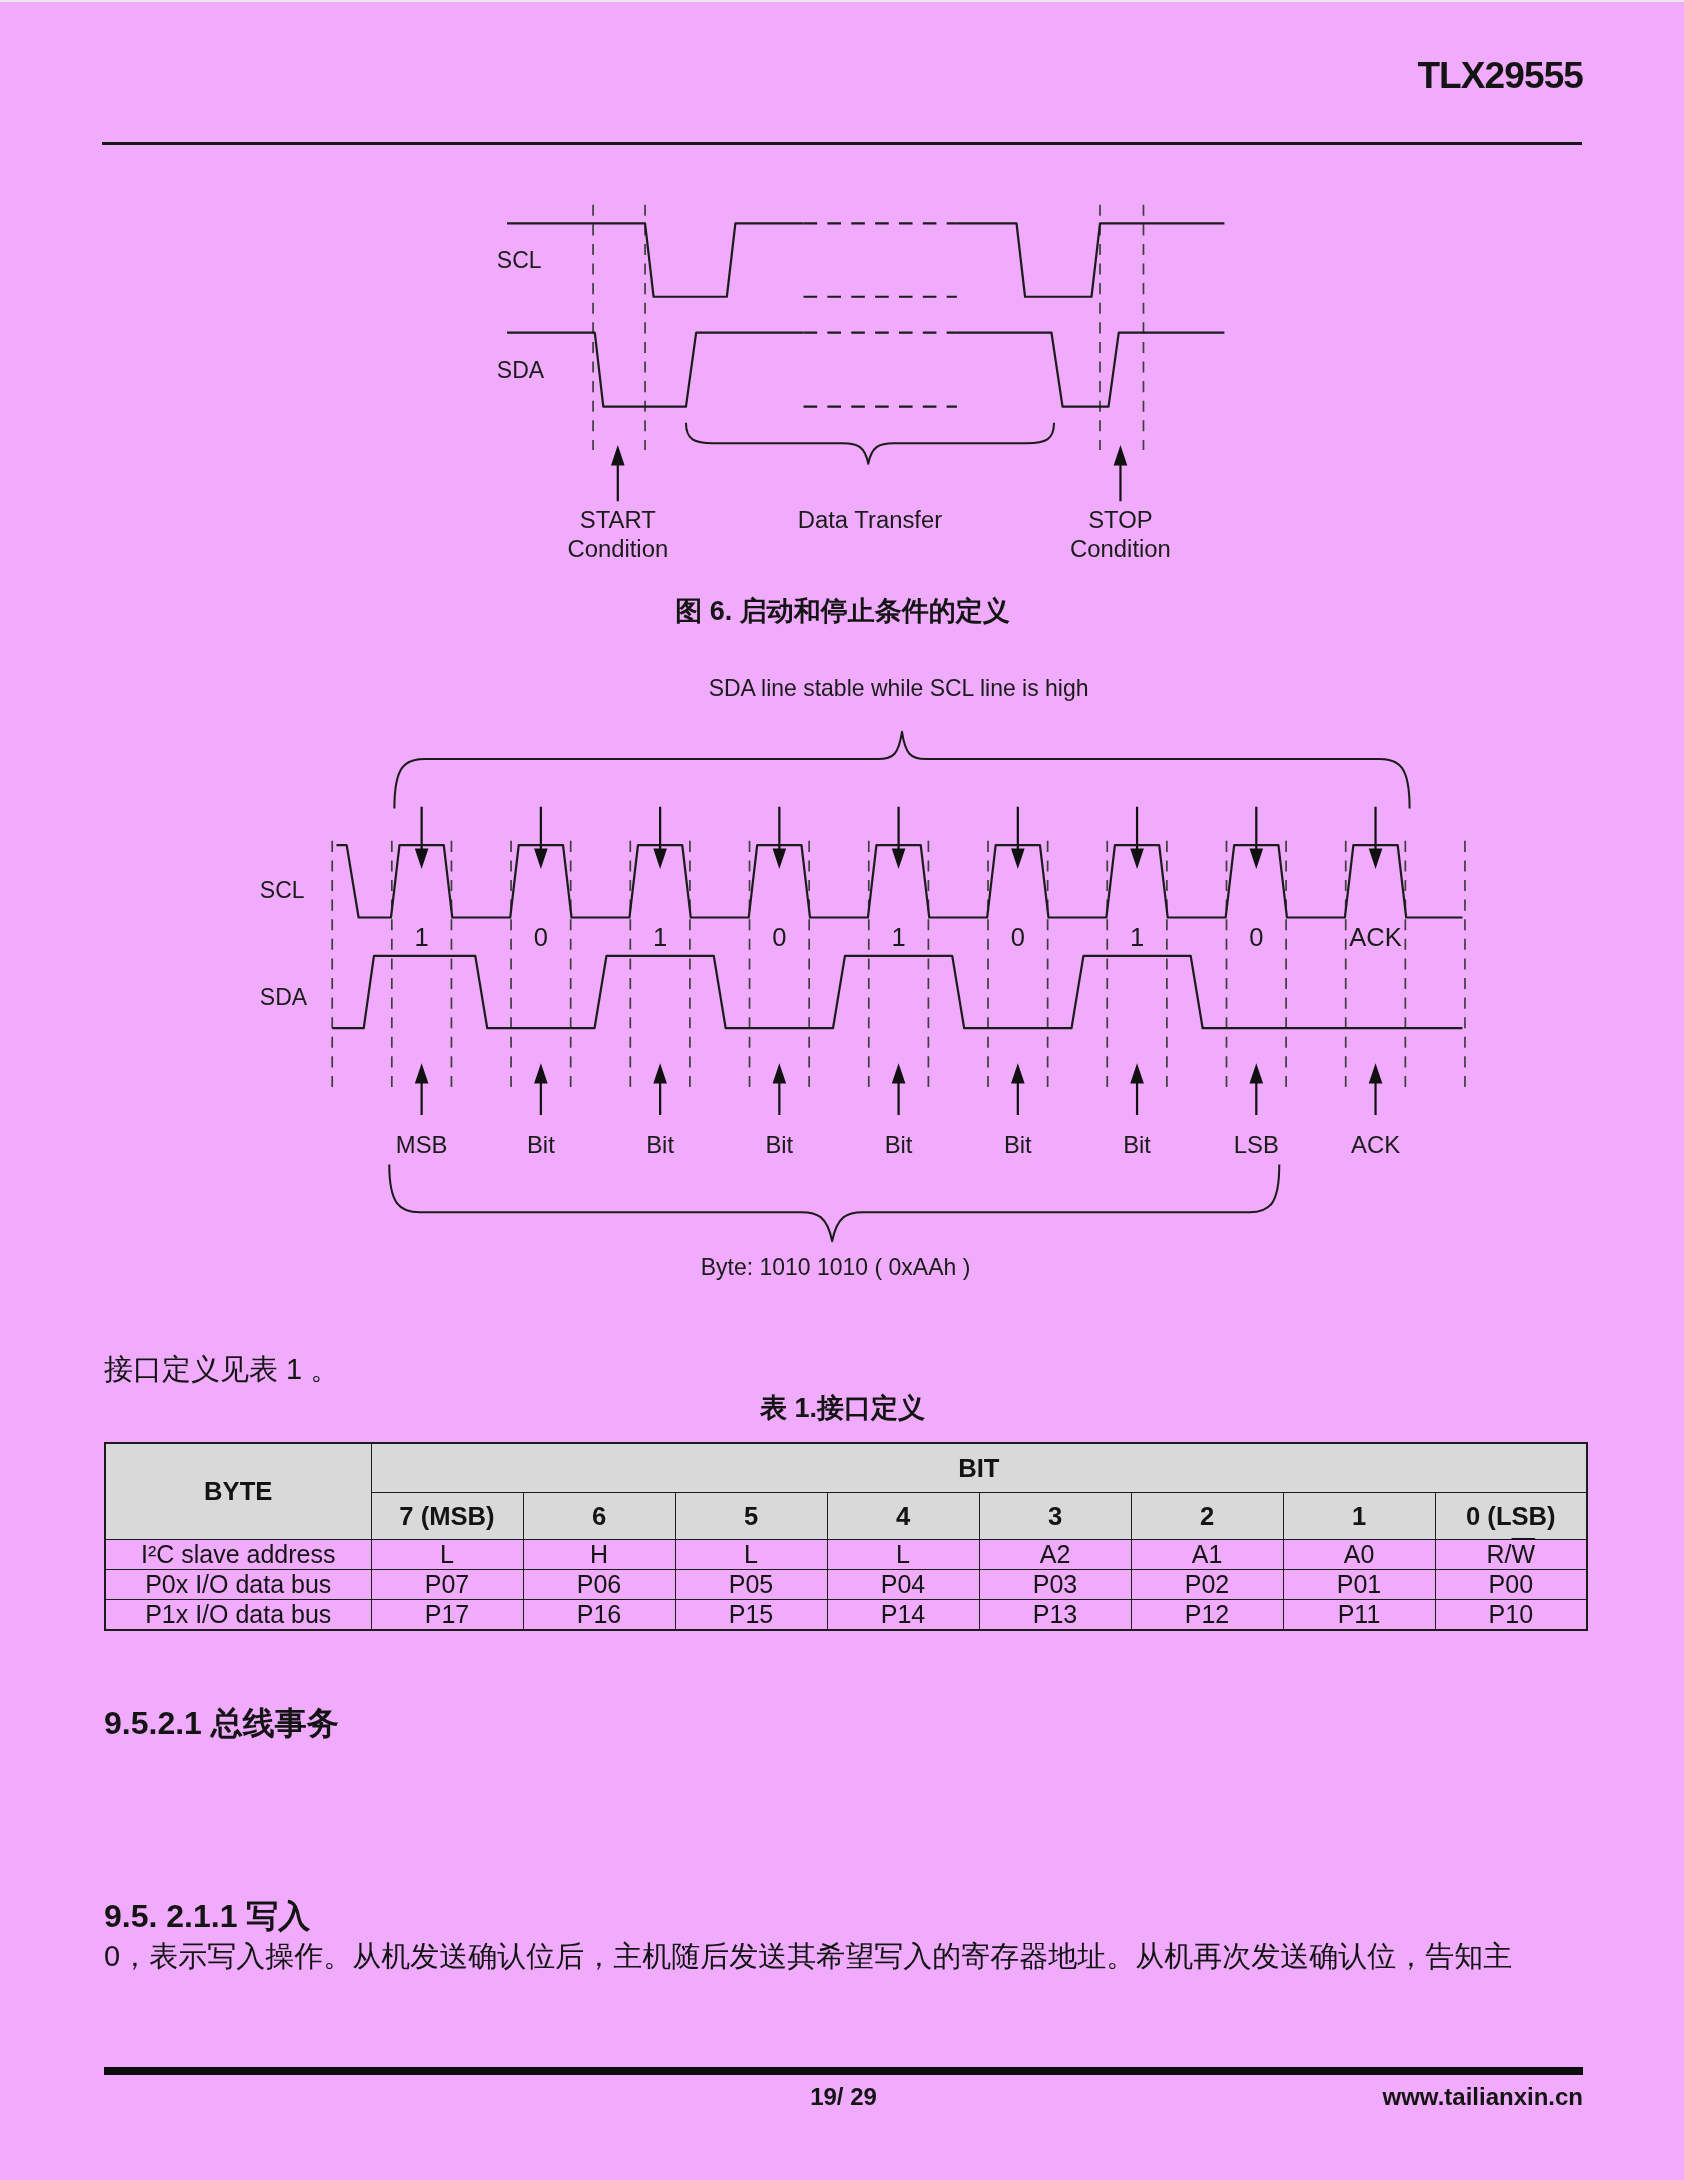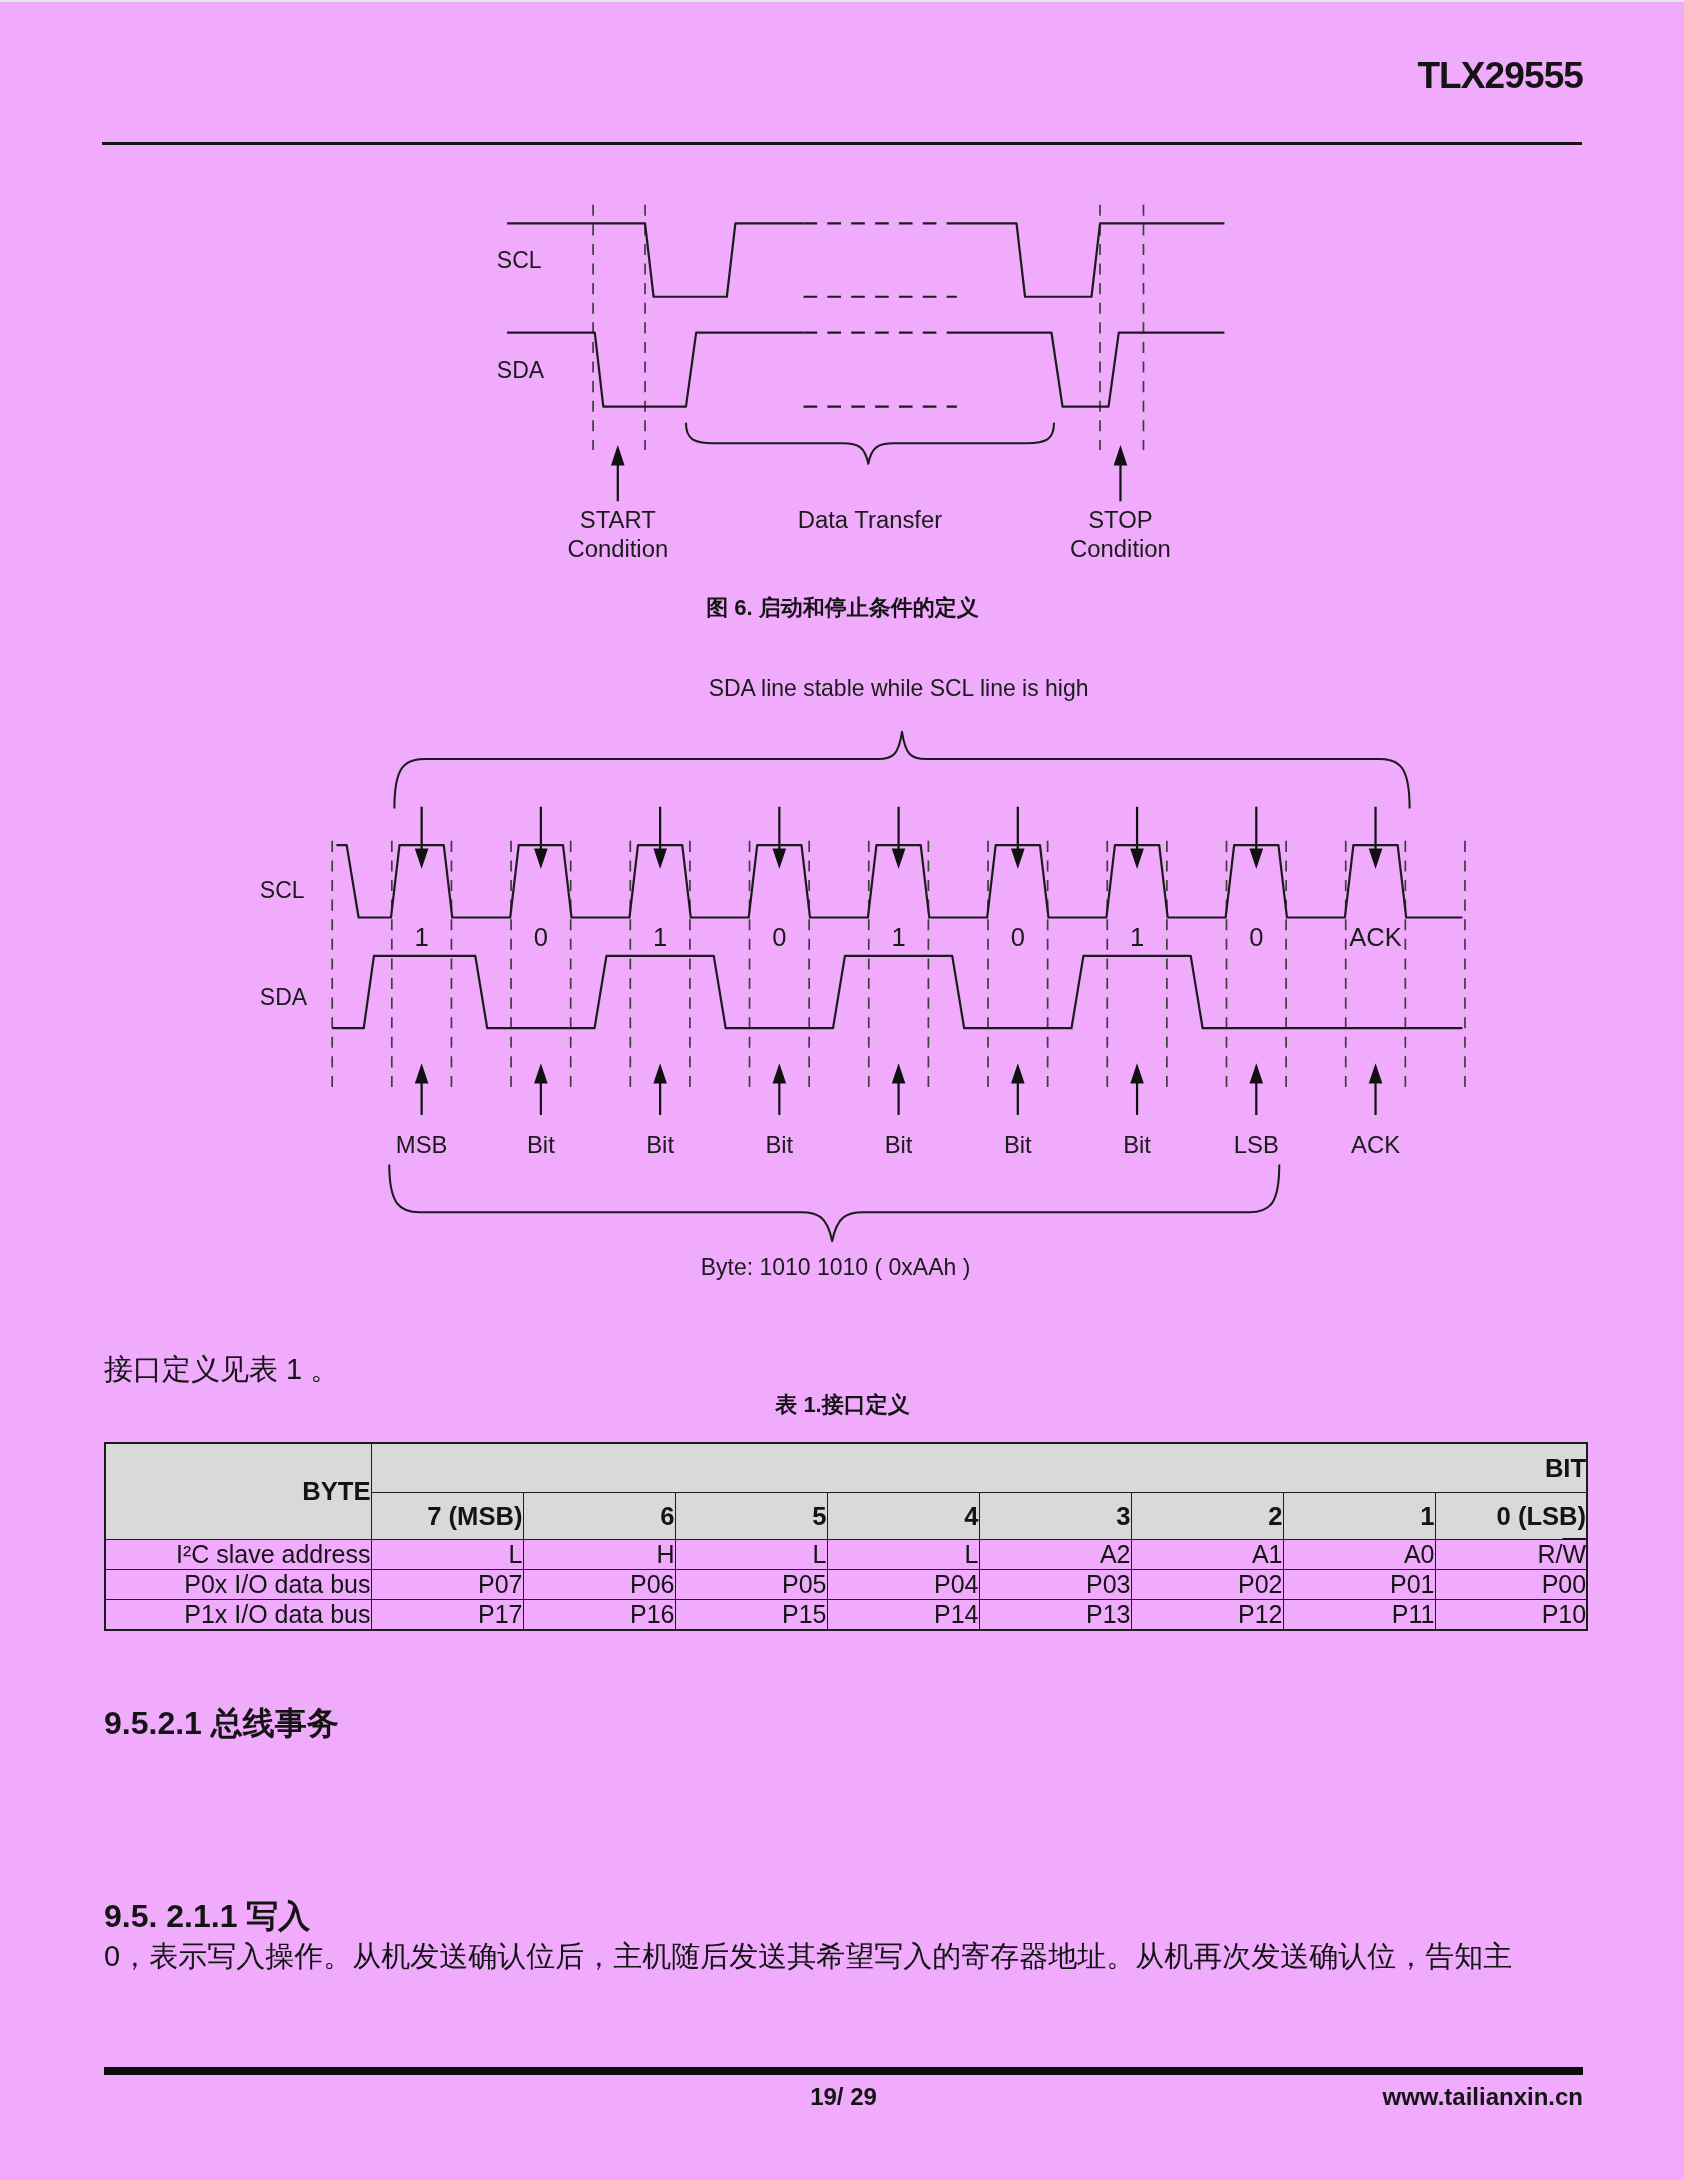--- a/index.html
+++ b/index.html
@@ -8,21 +8,21 @@
     font-family:"Liberation Sans","DejaVu Sans",sans-serif; color:#141414;
     overflow:hidden; margin:2px auto;
   }
   .abs { position:absolute; }
   .doc-title {
     position:absolute; top:53px; right:102px;
     font-size:37px; font-weight:bold; letter-spacing:-0.9px;
   }
   .head-rule { position:absolute; left:102px; top:140px; width:1480px; height:3.4px; background:#161616; }
   .center-text { position:absolute; left:0; width:100%; text-align:center; }
-  .fig-caption { font-weight:bold; font-size:22px; }
+  .fig-caption { font-weight:bold; font-size:27px; }
   .body-text { font-size:29px; line-height:38px; white-space:nowrap; }
   .section-heading { font-size:32px; font-weight:bold; white-space:nowrap; }
   .ovl { text-decoration:overline; }
 
   
   svg.fig { position:absolute; overflow:visible; }
   svg.fig text { font-family:"Liberation Sans","DejaVu Sans",sans-serif; fill:#1b1b1b; }
   .wave   { fill:none; stroke:#1b1b1b; stroke-width:2.6; stroke-linejoin:round; stroke-linecap:butt; }
   .hdash  { stroke-dasharray:16 12; }
   .vdash  { fill:none; stroke:#3d3d3d; stroke-width:2; stroke-dasharray:13 10; }
@@ -32,21 +32,21 @@
   .siglbl { font-size:27px; }
   .lbl    { font-size:28px; }
   .note   { font-size:27px; }
   .bit    { font-size:30px; }
   .ctr    { text-anchor:middle; }
 
   
   table.iface {
     position:absolute; left:104px; top:1440px; width:1479px;
     border-collapse:collapse; table-layout:fixed;
-    font-size:25px; text-align:right;
+    font-size:25px; text-align:center;
   }
   table.iface th, table.iface td { border:1.7px solid #1c1c1c; padding:0; }
   table.iface { border:2.6px solid #1c1c1c; }
   table.iface thead th { background:#d9d9d9; font-weight:bold; font-size:25.6px; }
   tr.h1row th { height:48px; }
   tr.h2row th { height:46px; }
   table.iface tbody tr { height:17px; }
 
   .footer-bar { position:absolute; left:104px; top:2065px; width:1479px; height:7.7px; background:#0d0d0d; }
   .footer-page { position:absolute; left:104px; top:2081px; width:1479px; text-align:center; font-weight:bold; font-size:24px; }

